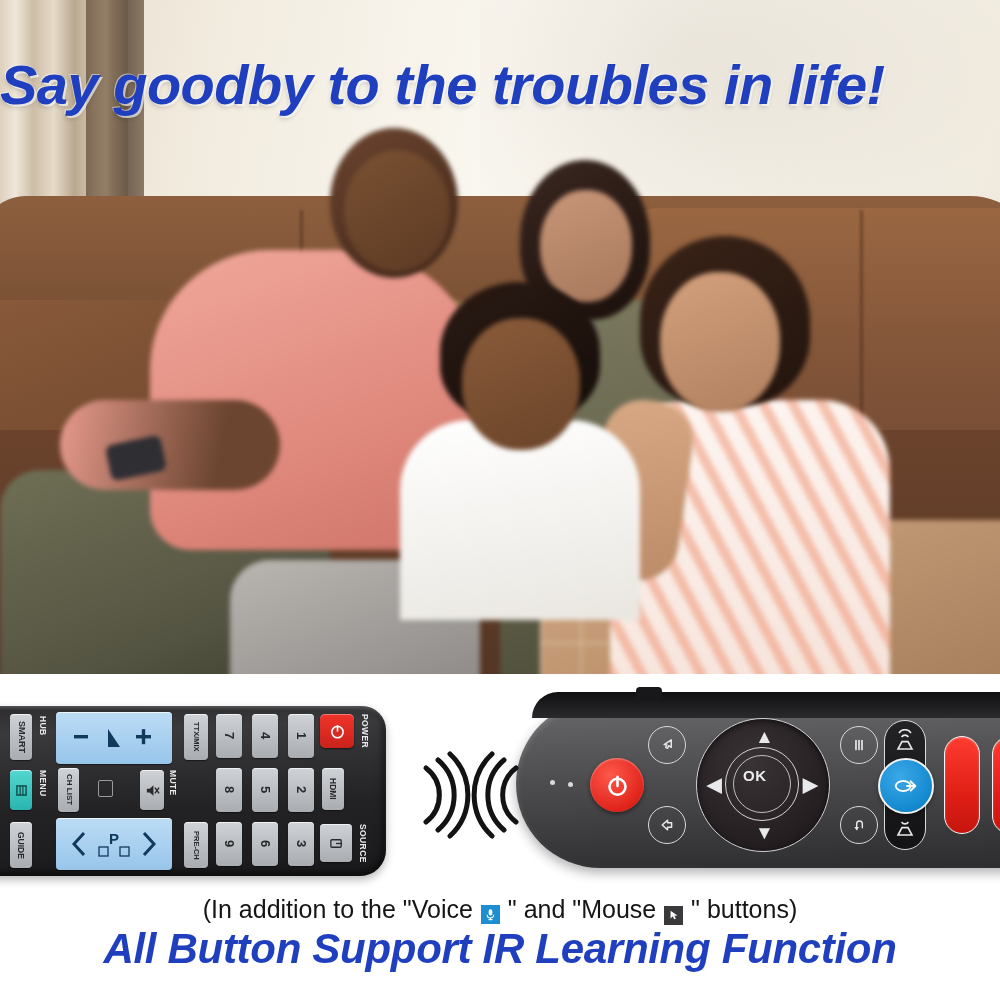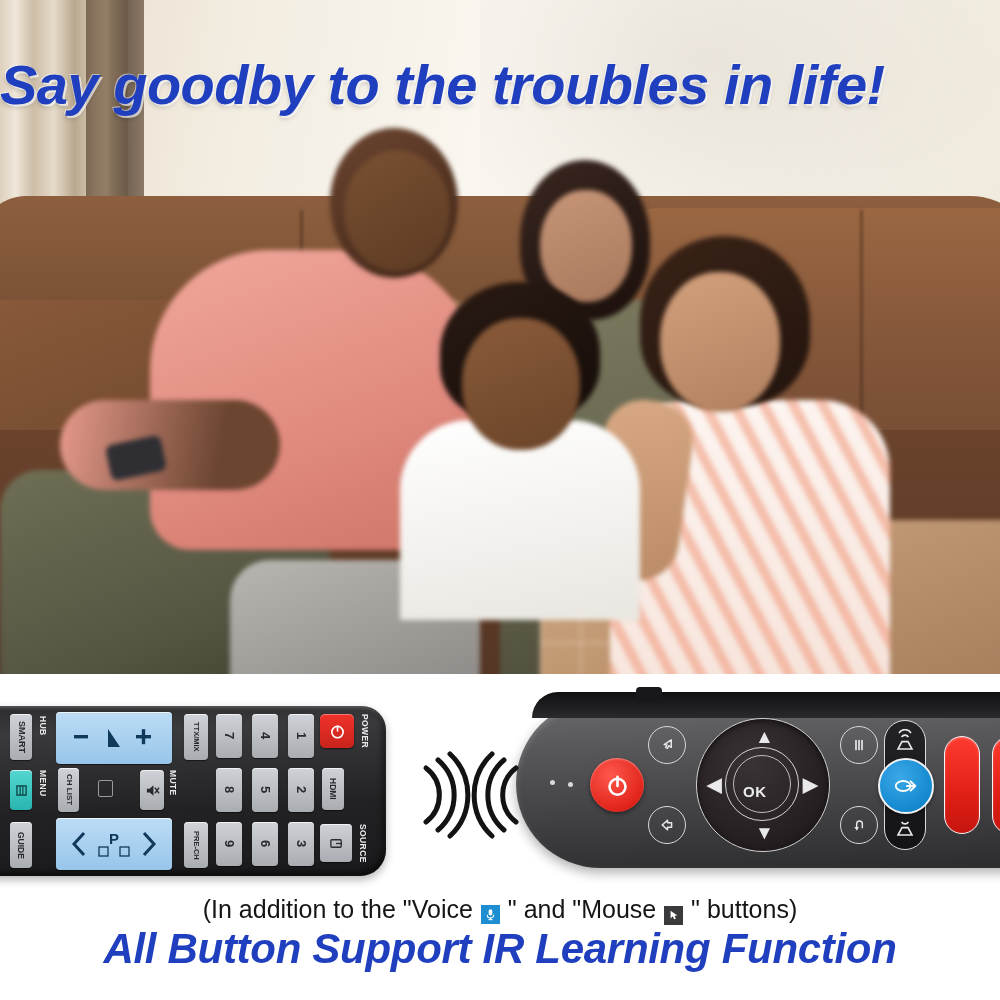--- a/index.html
+++ b/index.html
@@ -525,21 +525,21 @@
 
   <div class="rbtn" style="left:132px; top:106px; width:36px; height:36px;">
     <svg width="18" height="18" viewBox="0 0 18 18">
       <path d="M9.5 4.2 L4.2 9 L9.5 13.8 L9.5 11.2 L13.6 11.2 L13.6 6.8 L9.5 6.8 Z" fill="none" stroke="#e8e8ea" stroke-width="1.5" stroke-linejoin="round"></path>
     </svg>
   </div>
 
   <div class="dpad" style="left:180px; top:18px; width:132px; height:132px;">
     <div class="dpad-inner" style="left:28px; top:28px; width:72px; height:72px;"></div>
     <div class="dpad-inner2" style="left:36px; top:36px; width:56px; height:56px;"></div>
-    <div class="ok-text" style="left:46px; top:64px;">OK</div>
+    <div class="ok-text" style="left:46px; top:48px;">OK</div>
     <div class="chev" style="left:58px; top:8px;">▲</div>
     <div class="chev" style="left:58px; top:104px;">▼</div>
     <div class="chev" style="left:10px; top:56px;">◀</div>
     <div class="chev" style="left:106px; top:56px;">▶</div>
   </div>
 
   <div class="rbtn" style="left:324px; top:26px; width:36px; height:36px;">
     <svg width="16" height="14" viewBox="0 0 16 14">
       <g stroke="#e8e8ea" stroke-width="1.7" stroke-linecap="round">
         <line x1="5" y1="2.5" x2="5" y2="11.5"></line>

